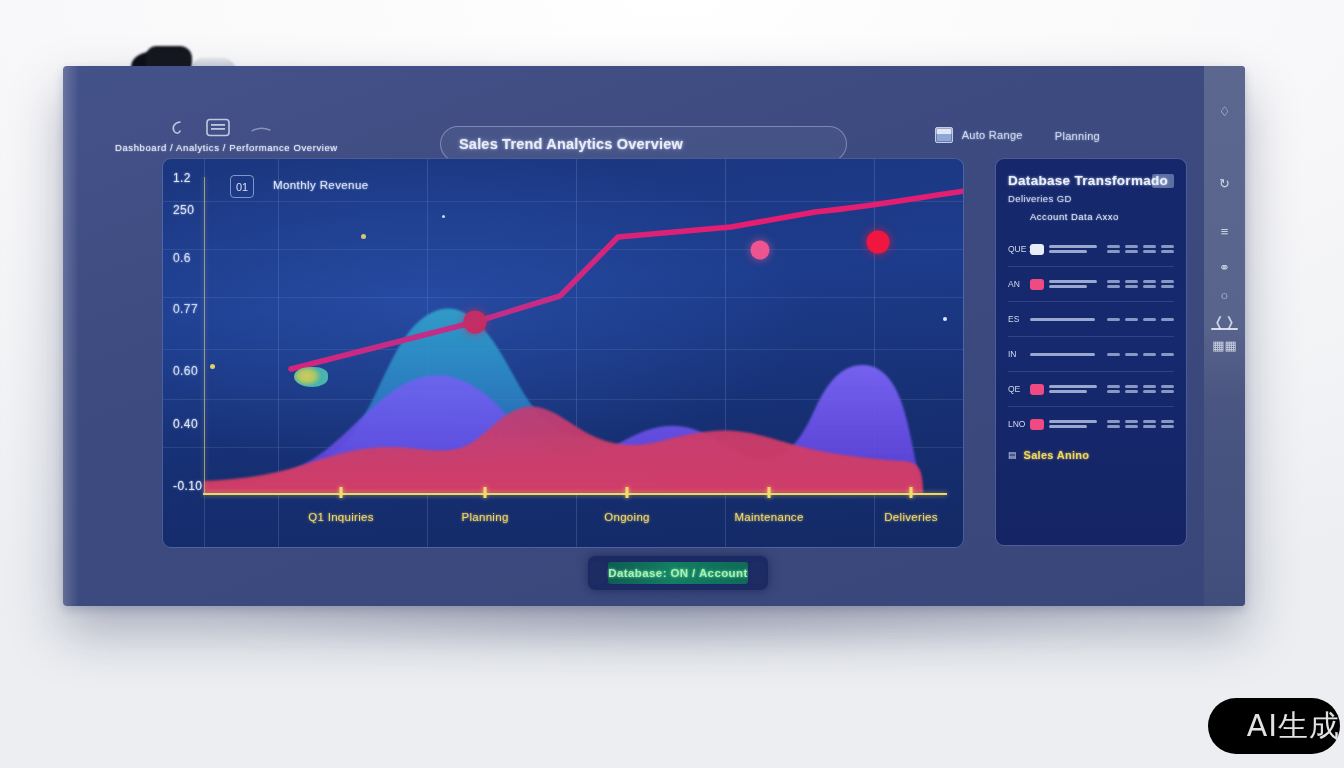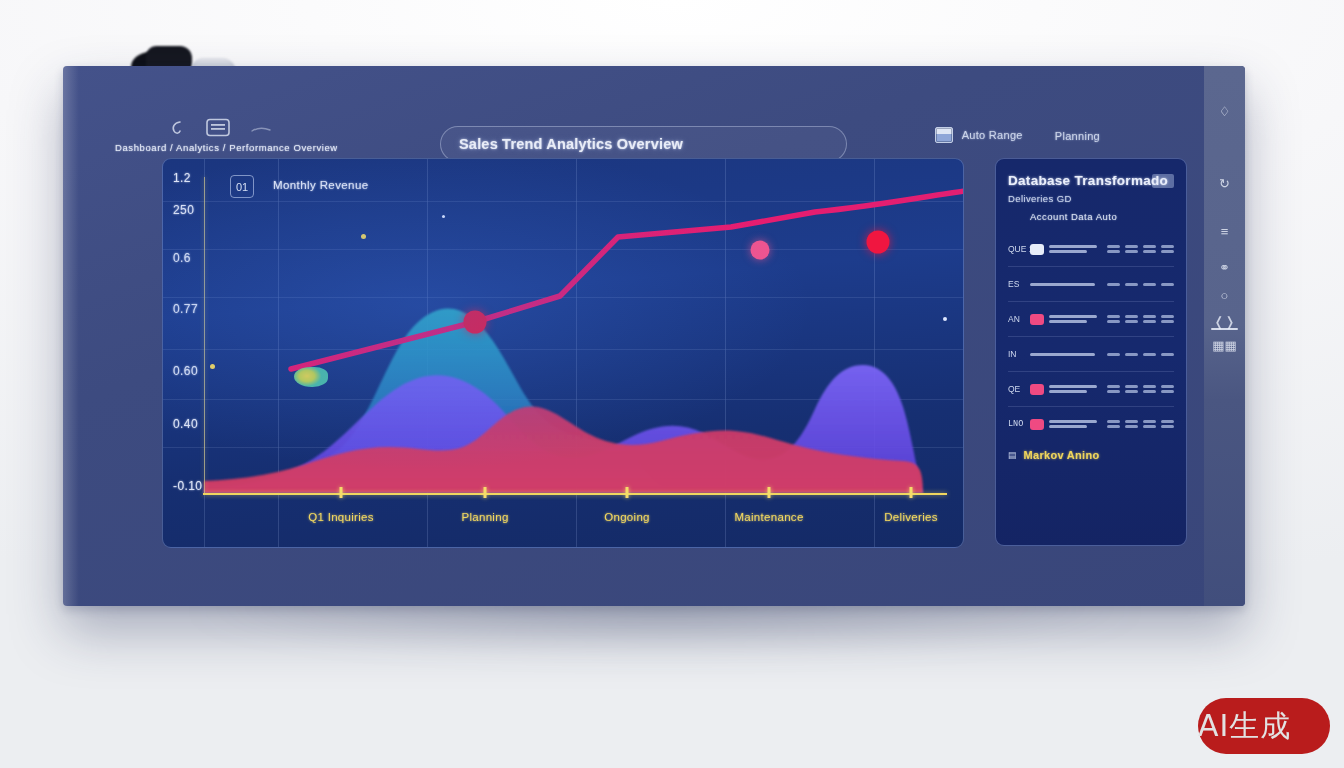--- a/index.html
+++ b/index.html
@@ -156,22 +156,22 @@
     display:flex;align-items:center;justify-content:center;
     box-shadow:0 0 10px rgba(10,20,60,.55);}
   .status-wrap .cap{width:14px;height:22px;border-radius:3px;background:#1d2c63;flex:none;margin:0 3px;}
   .status{flex:1;height:22px;border-radius:3px;
     background:linear-gradient(90deg,#0f5c53,#127f63 45%,#0e6b57);
     display:flex;align-items:center;justify-content:center;}
   .status .t{color:#a6f0b5;font-size:11.5px;font-weight:700;letter-spacing:.4px;
     text-shadow:0 0 3px rgba(140,250,170,.9);filter:blur(.5px);white-space:nowrap;}
 
   
-  .watermark{position:absolute;right:14px;bottom:14px;width:132px;height:56px;
-    background:#b91c1c;border-radius:28px;display:flex;align-items:center;justify-content:flex-start;}
+  .watermark{position:absolute;right:4px;bottom:14px;width:132px;height:56px;
+    background:#000000;border-radius:28px;display:flex;align-items:center;justify-content:flex-end;}
   .watermark span{color:#e2e2e2;font-size:30px;letter-spacing:1px;font-family:"DejaVu Sans",sans-serif;}
 </style>
 </head>
 <body>
 
 <div class="backdrop"></div>
 <div class="floor-shadow"></div>
 
 <div class="artifact blob-a"></div>
 <div class="artifact blob-b"></div>
@@ -328,21 +328,21 @@
     <div class="xlab" style="left:322px;">Planning</div>
     <div class="xlab" style="left:464px;">Ongoing</div>
     <div class="xlab" style="left:606px;">Maintenance</div>
     <div class="xlab" style="left:748px;">Deliveries</div>
   </div>
 
   <div class="side-card">
     <div class="sc-chip"></div>
     <div class="sc-title">Database Transformado</div>
     <div class="sc-sub">Deliveries GD</div>
-    <div class="sc-sub2">Account Data Auto</div>
+    <div class="sc-sub2">Account Data Axxo</div>
 
     <div class="sc-rows">
 
       <div class="sc-row">
         <span class="lead">QUE 1</span>
         <span class="swatch" style="background:#e7edf9;"></span>
         <span class="bars">
             <i class="bar m"></i>
             <i class="bar s"></i>
           </span>
@@ -358,59 +358,59 @@
             <i class="b"></i>
             <i class="b"></i>
           </span>
         <span class="cell">
             <i class="b"></i>
             <i class="b"></i>
           </span>
       </div>
 
       <div class="sc-row">
-        <span class="lead">ES</span>
-        <span class="bars">
-            <i class="bar m"></i>
-          </span>
-        <span class="cell">
-            <i class="b"></i>
-          </span>
-        <span class="cell">
-            <i class="b"></i>
-          </span>
-        <span class="cell">
-            <i class="b"></i>
-          </span>
-        <span class="cell">
-            <i class="b"></i>
-          </span>
-      </div>
-
-      <div class="sc-row">
         <span class="lead">AN</span>
         <span class="swatch" style="background:#ef4a82;"></span>
         <span class="bars">
             <i class="bar m"></i>
             <i class="bar s"></i>
           </span>
         <span class="cell">
             <i class="b"></i>
             <i class="b"></i>
           </span>
         <span class="cell">
             <i class="b"></i>
             <i class="b"></i>
           </span>
         <span class="cell">
             <i class="b"></i>
             <i class="b"></i>
           </span>
         <span class="cell">
             <i class="b"></i>
+            <i class="b"></i>
+          </span>
+      </div>
+
+      <div class="sc-row">
+        <span class="lead">ES</span>
+        <span class="bars">
+            <i class="bar m"></i>
+          </span>
+        <span class="cell">
+            <i class="b"></i>
+          </span>
+        <span class="cell">
+            <i class="b"></i>
+          </span>
+        <span class="cell">
+            <i class="b"></i>
+          </span>
+        <span class="cell">
             <i class="b"></i>
           </span>
       </div>
 
 
       <div class="sc-row">
         <span class="lead">IN</span>
         <span class="bars">
             <i class="bar m"></i>
           </span>
@@ -447,21 +447,21 @@
             <i class="b"></i>
             <i class="b"></i>
           </span>
         <span class="cell">
             <i class="b"></i>
             <i class="b"></i>
           </span>
       </div>
 
 
-      <div class="sc-row" style="border-bottom:none;font-family:Liberation Mono, monospace;">
+      <div class="sc-row" style="border-bottom:none;">
         <span class="lead">LNO</span>
         <span class="swatch" style="background:#ef4a82;"></span>
         <span class="bars">
             <i class="bar m"></i>
             <i class="bar s"></i>
           </span>
         <span class="cell">
             <i class="b"></i>
             <i class="b"></i>
           </span>
@@ -475,33 +475,40 @@
           </span>
         <span class="cell">
             <i class="b"></i>
             <i class="b"></i>
           </span>
       </div>
     </div>
 
     <div class="sc-foot">
       <span class="fi">▤</span>
-      <span class="ft">Markov Anino</span>
+      <span class="ft">Sales Anino</span>
     </div>
   </div>
 
   <div class="rail">
     <div class="ri" style="top:38px;">♢</div>
     <div class="ri" style="top:110px;">↻</div>
     <div class="ri" style="top:158px;">≡</div>
     <div class="ri" style="top:194px;">⚭</div>
     <div class="ri" style="top:222px;">○</div>
     <div class="ri" style="top:248px;">❬❭</div>
     <div class="ri" style="top:272px;">▦▦</div>
     <div class="rail-sep" style="top:262px;"></div>
   </div>
 
+  <div class="status-wrap">
+    <span class="cap"></span>
+    <span class="status">
+      <span class="t">Database: ON / Account</span>
+    </span>
+    <span class="cap"></span>
+  </div>
 
 </div>
 
 <div class="watermark">
   <span>AI生成</span>
 </div>
 
 </body></html>

